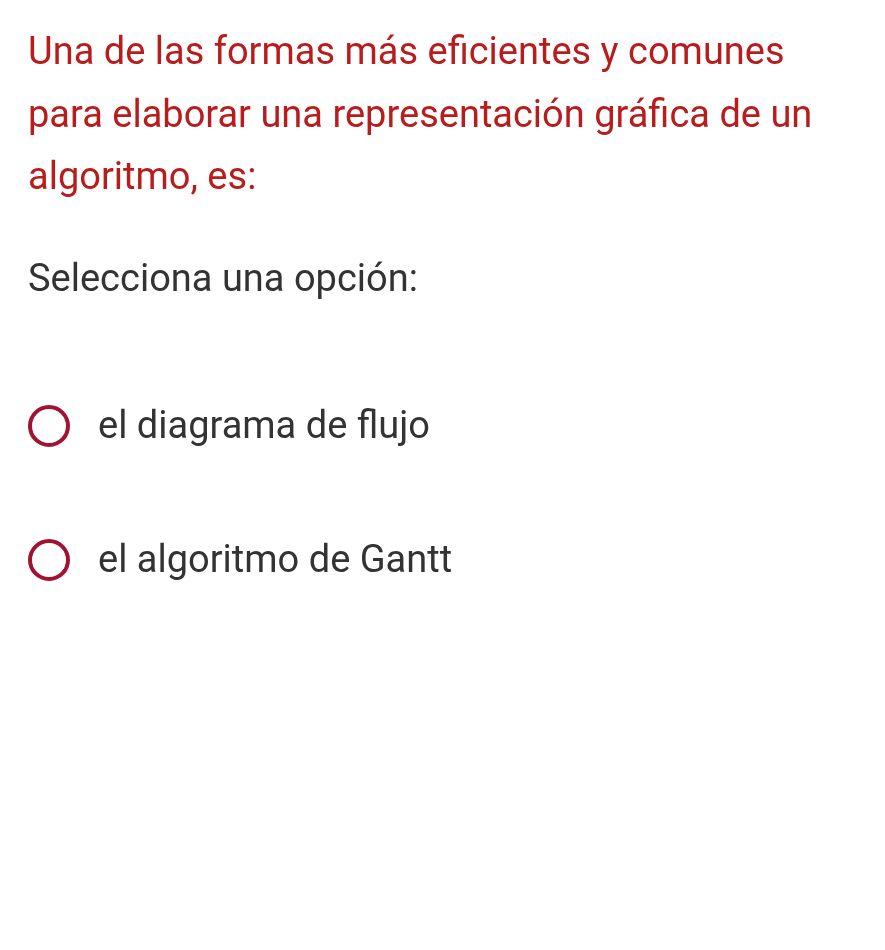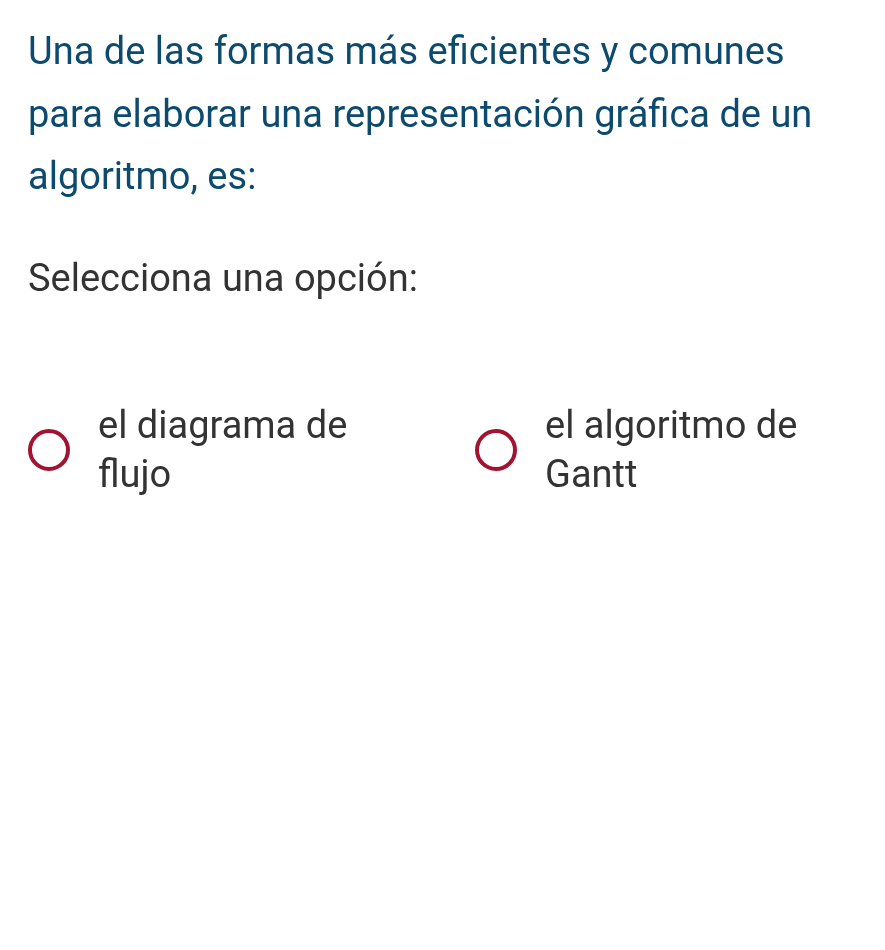--- a/index.html
+++ b/index.html
@@ -11,32 +11,32 @@
       font-family: -apple-system, BlinkMacSystemFont, 'Segoe UI', Roboto, Arial, sans-serif;
       background: #ffffff;
       width: 885px;
       height: 950px;
       padding: 20px 28px;
       color: #333333;
     }
     .question-text {
       font-size: 38px;
       line-height: 1.65;
-      color: #0c4a6e;
+      color: #b91c1c;
       margin-bottom: 42px;
     }
     .instruction-text {
       font-size: 38px;
       line-height: 1.5;
       color: #333333;
       margin-bottom: 94px;
     }
     .options-container {
       display: flex;
-      flex-direction: row;
+      flex-direction: column;
       gap: 85px;
       justify-content: flex-end;
     }
     .option-row {
       display: flex;
       align-items: center;
       gap: 28px;
       cursor: pointer;
     }
     .radio-circle {

